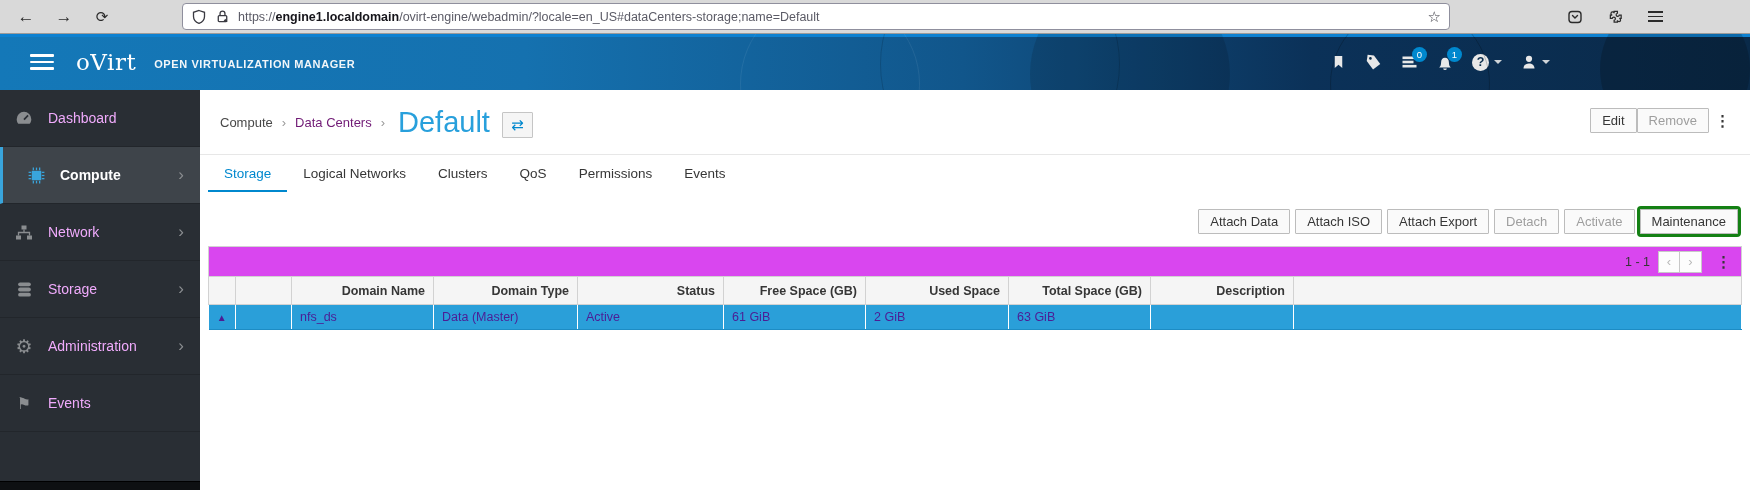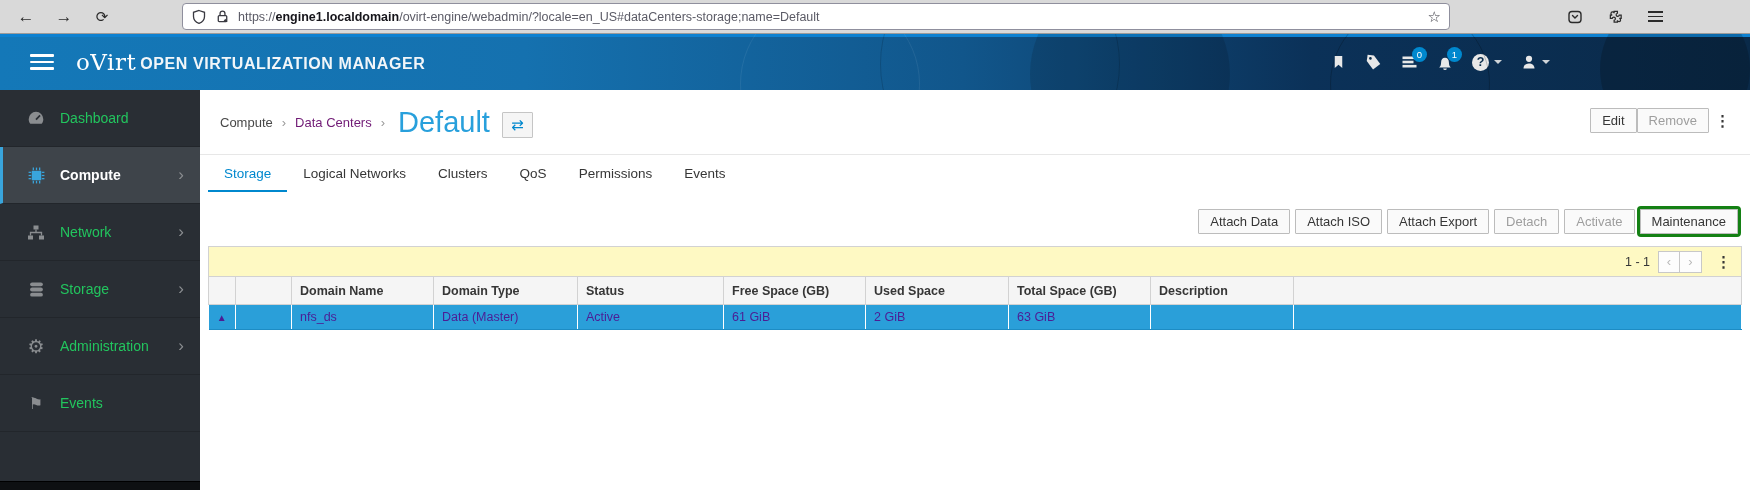--- a/index.html
+++ b/index.html
@@ -20,33 +20,33 @@
   .hamburger-ff span { width:15px; height:1.8px; background:#2b2b2b; }
 
   
   .masthead { height:56px; background:linear-gradient(90deg,#1478b8 0%,#1571af 30%,#11568b 55%,#0b3158 75%,#0a2a49 100%); position:relative; display:flex; align-items:center; overflow:hidden; color:#fff; }
   .masthead::before { content:""; position:absolute; top:0; left:0; right:0; height:3px; background:#0d81d1; }
   .deco-circle { position:absolute; border-radius:50%; border:1px solid rgba(255,255,255,0.07); pointer-events:none; }
   .deco-fill { position:absolute; border-radius:50%; background:rgba(0,0,0,0.12); pointer-events:none; }
   .mast-burger { margin-left:30px; display:flex; flex-direction:column; gap:4px; cursor:pointer; }
   .mast-burger span { width:24px; height:2.5px; background:#fff; border-radius:1px; }
   .brand { font-family:"DejaVu Serif",serif; font-size:23px; color:#fff; margin-left:22px; letter-spacing:.5px; }
-  .product { font-size:16px; letter-spacing:.6px; margin-left:4px; margin-top:3px; font-weight:bold; color:#f2f6f9; }
+  .product { font-size:11px; letter-spacing:.6px; margin-left:18px; margin-top:3px; font-weight:bold; color:#f2f6f9; }
   .mast-icons { margin-left:auto; margin-right:200px; display:flex; align-items:center; gap:19px; }
   .mast-ico { position:relative; color:#e8e8e8; display:flex; align-items:center; cursor:pointer; }
   .badge { position:absolute; top:-7px; right:-9px; min-width:15px; height:15px; border-radius:8px; background:#0088ce; color:#fff; font-size:9.5px; display:flex; align-items:center; justify-content:center; padding:0 3px; }
   .caret { width:0; height:0; border-left:4px solid transparent; border-right:4px solid transparent; border-top:4px solid #cfd4d8; margin-left:5px; }
   .help-circle { width:17px; height:17px; border-radius:50%; background:#e8e8e8; color:#0b2d4c; font-size:12.5px; font-weight:bold; display:flex; align-items:center; justify-content:center; }
   .help-circle::before { content:"?"; }
   .with-caret { display:flex; align-items:center; }
 
   
   .main { display:flex; height:400px; }
   .sidebar { width:200px; background:#292e34; display:flex; flex-direction:column; flex-shrink:0; }
-  .side-item { height:57px; display:flex; align-items:center; padding-left:26px; color:#22c55e; font-size:14px; border-bottom:1px solid #22262b; position:relative; cursor:pointer; }
+  .side-item { height:57px; display:flex; align-items:center; padding-left:14px; color:#f0abfc; font-size:14px; border-bottom:1px solid #22262b; position:relative; cursor:pointer; }
   .side-item .s-ico { width:20px; margin-right:14px; color:#8a8d90; display:flex; align-items:center; justify-content:center; font-size:17px; }
   .side-item.active { background:#3e444a; border-left:3px solid #39a5dc; padding-left:23px; color:#fff; font-weight:bold; }
   .side-item.active .s-ico { color:#39a5dc; }
   .side-chevron { position:absolute; right:16px; color:#8a8d90; font-size:17px; font-weight:normal; }
   .side-chevron::before { content:"\203A"; }
   .icon-gear::before { content:"\2699"; font-size:19px; }
   .icon-flag::before { content:"\2691"; font-size:16px; }
   .sidebar-footer { margin-top:auto; height:9px; background:#0e1012; border-top:1px solid #000; }
 
   
@@ -66,27 +66,27 @@
   .kebab::before { content:"\22EE"; }
 
   .tab-strip { margin-top:15px; border-top:1px solid #e7e7e7; display:flex; padding-left:8px; }
   .tab { padding:11px 16px 9px; font-size:13.5px; color:#363636; cursor:pointer; border-bottom:2px solid transparent; }
   .tab.active { color:#0088ce; border-bottom-color:#0088ce; }
 
   .action-row { display:flex; justify-content:flex-end; align-items:center; gap:5px; margin:17px 12px 12px; }
   .hl-green { outline:3px solid #148014; outline-offset:0px; }
 
   .grid { margin:6px 8px 0; }
-  .grid-toolbar { height:30px; background:#fef9c3; border:1px solid #d2d2d2; border-bottom:none; display:flex; align-items:center; justify-content:flex-end; padding-right:4px; gap:8px; }
+  .grid-toolbar { height:30px; background:#d946ef; border:1px solid #d2d2d2; border-bottom:none; display:flex; align-items:center; justify-content:flex-end; padding-right:4px; gap:8px; }
   .pag-label { font-size:12.5px; color:#363636; }
   .pager { display:flex; }
   .pager-btn { width:22px; height:22px; background:#fdfdfd; border:1px solid #c8c8c8; color:#b9b9b9; font-size:13px; display:flex; align-items:center; justify-content:center; cursor:default; }
   .pager-btn + .pager-btn { border-left:none; }
   table { width:100%; border-collapse:collapse; font-size:12.5px; table-layout:fixed; }
-  th { background:#f5f5f5; border:1px solid #d2d2d2; font-weight:bold; color:#363636; text-align:left; padding:6px 8px; height:28px; overflow:hidden; white-space:nowrap; }
+  th { background:#f5f5f5; border:1px solid #d2d2d2; font-weight:bold; color:#363636; text-align:right; padding:6px 8px; height:28px; overflow:hidden; white-space:nowrap; }
   td { padding:4px 8px; height:25px; overflow:hidden; white-space:nowrap; }
   tr.selected td { background:#2a9fd9; color:#4c1d95; border-right:1px solid rgba(255,255,255,.6); border-top:1px solid #1d8cc4; border-bottom:1px solid #1d8cc4; }
   .col-icon { width:27px; } .col-blank { width:56px; } .col-name { width:142px; } .col-type { width:144px; }
   .col-status { width:146px; } .col-free { width:142px; } .col-used { width:143px; } .col-total { width:142px; } .col-desc { width:143px; }
   .up-tri { color:#2db52d; font-size:10px; text-align:center; padding:4px 2px; }
   .up-tri::before { content:"\25B2"; }
   .g-back::before { content:"\2190"; } .g-fwd::before { content:"\2192"; } .g-reload::before { content:"\27F3"; font-size:15px; }
   .g-star::before { content:"\2606"; } .g-lt::before { content:"\2039"; } .g-gt::before { content:"\203A"; }
 </style>
 </head>

